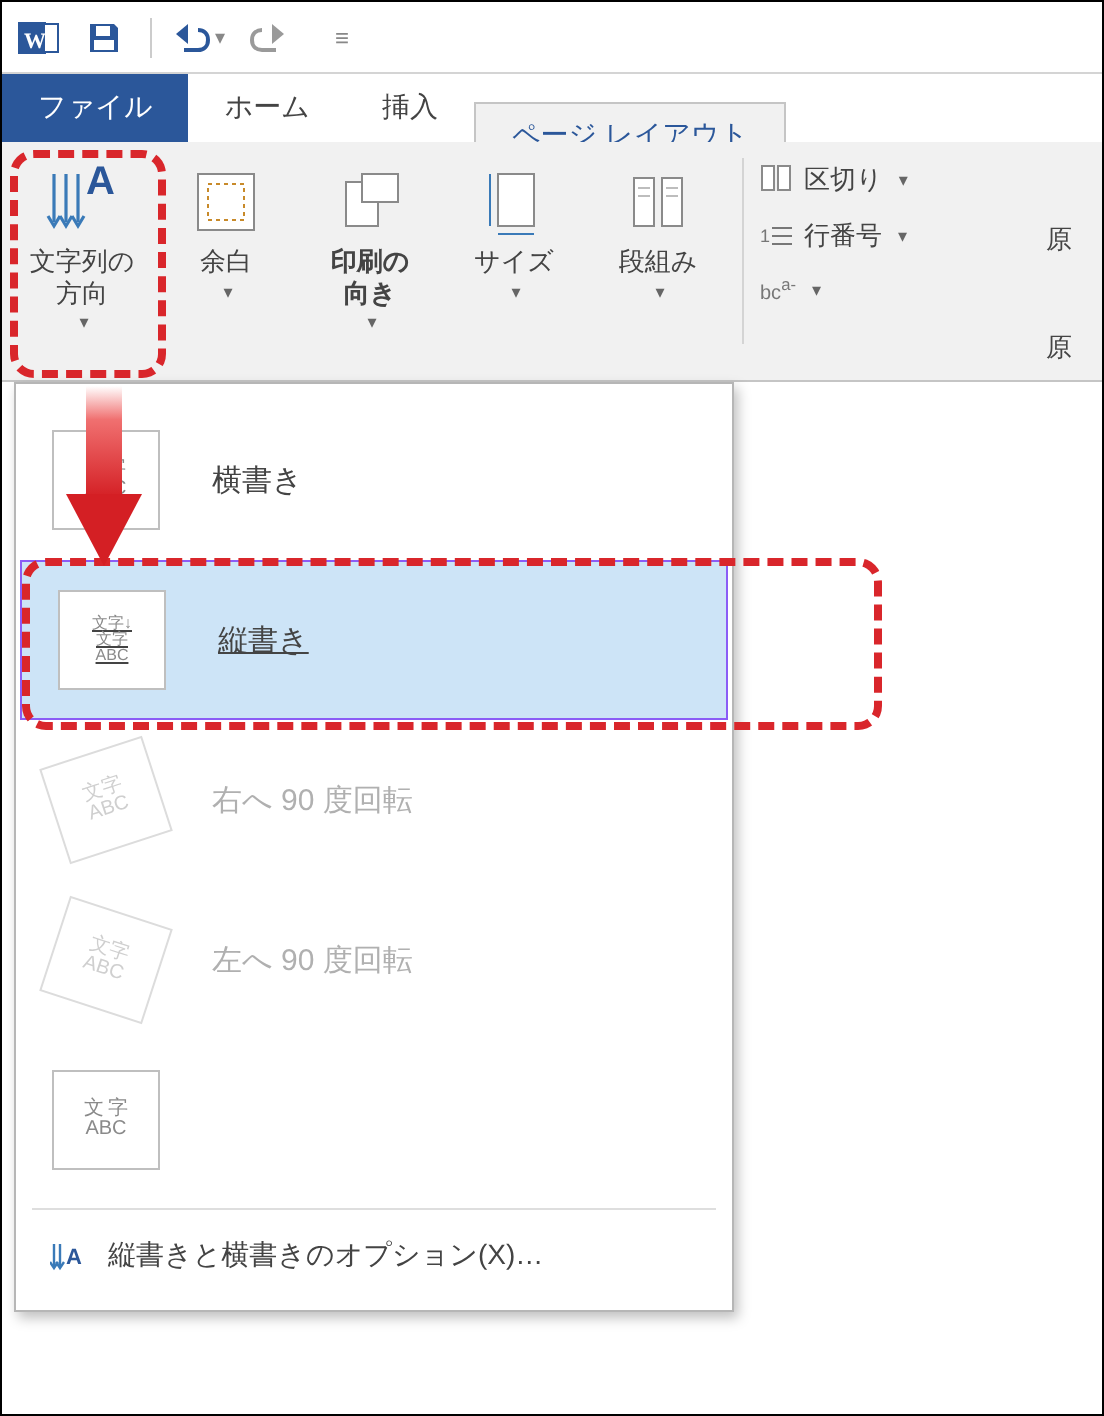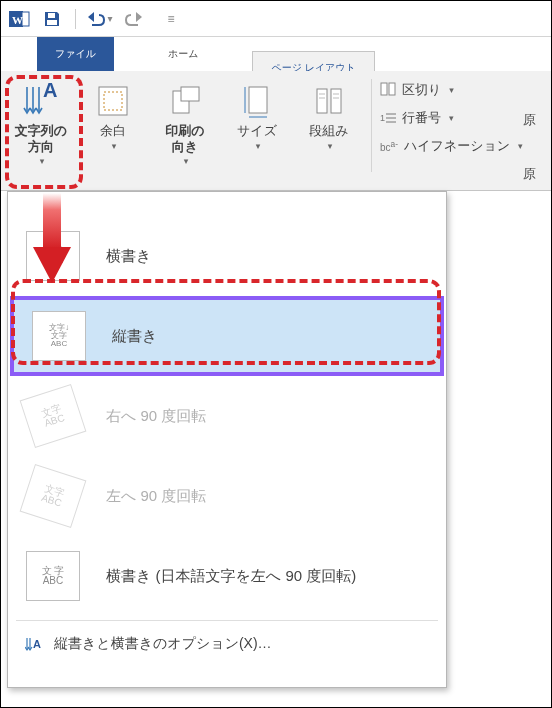--- a/index.html
+++ b/index.html
@@ -41,22 +41,21 @@
   .tabs {
     height: 34px;
     background: #fff;
     display: flex;
     align-items: stretch;
   }
   .tab {
     padding: 0 18px;
     display: flex; align-items: center;
     color: #444;
-    font-size: 10px;
-    margin-left: 36px;
+    font-size: 14px;
   }
   .tab.file {
     background: #2b579a;
     color: #fff;
     font-weight: 500;
   }
   .tab.active {
     border: 1px solid #c5c5c5;
     border-bottom: 1px solid #f1f1f1;
     background: #f1f1f1;
@@ -115,37 +114,37 @@
     border: 4px dashed #d9262b;
     border-radius: 12px;
     pointer-events: none;
     z-index: 50;
   }
 
   
   .dropdown {
     position: absolute;
     left: 6px; top: 190px;
-    width: 440px;
+    width: 360px;
     background: #fff;
     border: 1px solid #b6b6b6;
     box-shadow: 2px 3px 6px rgba(0,0,0,.25);
-    padding: 24px 0;
+    padding: 8px 0;
     z-index: 20;
   }
   .dd-item {
     display: flex; align-items: center;
     height: 80px;
     padding: 0 14px 0 18px;
     gap: 26px;
     font-size: 15px;
     color: #444;
   }
   .dd-item.disabled { color: #b0b0b0; }
-  .dd-item.selected { background: #cde4f7; border: 4px solid #8b5cf6; margin: 0 2px; }
+  .dd-item.selected { background: #cde4f7; border: 1px solid #8b5cf6; margin: 0 2px; text-decoration: underline; }
   .dd-thumb {
     width: 54px; height: 50px;
     border: 1px solid #bfbfbf;
     background: #fff;
     display: flex; align-items: center; justify-content: center;
     font-size: 10px; color: #8a8a8a; line-height: 1;
     text-align: center;
   }
   .dd-item.disabled .dd-thumb { border-color: #dcdcdc; color: #cfcfcf; }
   .dd-sep { height: 1px; background: #dedede; margin: 4px 8px; }
@@ -198,40 +197,41 @@
       </svg>
   </div>
   <div class="qat-btn">
     <span class="qat-caret" style="font-size:12px;">≡</span>
   </div>
 </div>
 
 <div class="tabs">
   <div class="tab file">ファイル</div>
   <div class="tab">ホーム</div>
+  <div class="tab">挿入</div>
   <div class="tab active">ページ レイアウト</div>
 </div>
 
 <div class="ribbon">
   <div class="ribbon-group">
     <div class="big-btn">
       <div class="ico">
         <svg width="40" height="40" viewBox="0 0 40 40">
           <text x="22" y="16" font-size="20" fill="#2b579a" font-weight="bold">A</text>
           <g stroke="#3a7ab8" stroke-width="1.6">
             <line x1="6" y1="6" x2="6" y2="30"></line>
               <path d="M3 27l3 5 3-5" fill="none"></path>
             <line x1="12" y1="6" x2="12" y2="30"></line>
               <path d="M9 27l3 5 3-5" fill="none"></path>
             <line x1="18" y1="6" x2="18" y2="30"></line>
               <path d="M15 27l3 5 3-5" fill="none"></path>
           </g>
         </svg>
       </div>
-      <div class="lbl" style="white-space:pre;font-weight:bold;">文字列の
+      <div class="lbl" style="white-space:pre;">文字列の
 方向</div>
       <span class="caret">▾</span>
     </div>
 
     <div class="big-btn">
       <div class="ico">
         <svg width="36" height="36" viewBox="0 0 36 36">
             <rect x="4" y="4" width="28" height="28" fill="#fff" stroke="#8a8a8a"></rect>
             <rect x="9" y="9" width="18" height="18" fill="none" stroke="#c88a2a" stroke-dasharray="2 2"></rect>
           </svg>
@@ -302,21 +302,20 @@
             <line x1="6" y1="4" x2="16" y2="4" stroke="#777"></line>
             <line x1="6" y1="8" x2="16" y2="8" stroke="#777"></line>
             <line x1="6" y1="12" x2="16" y2="12" stroke="#777"></line>
           </svg>
       </span>
       <span>行番号</span>
       <span class="caret">▾</span>
     </div>
     <div class="small-btn">
       <span style="font-size:10px;color:#777;">bc<sup>a-</sup></span>
-      <span>ハイフネーション</span>
       <span class="caret">▾</span>
     </div>
   </div>
 
   <div class="ribbon-right-cut">
     <span>原</span>
     <span>原</span>
   </div>
 </div>
 
@@ -344,21 +343,20 @@
 
   <div class="dd-item disabled">
     <div class="dd-thumb" style="white-space:pre; transform:rotate(18deg);">文字
 ABC</div>
     <span>左へ 90 度回転</span>
   </div>
 
   <div class="dd-item">
     <div class="dd-thumb" style="white-space:pre;">文 字
 ABC</div>
-    <span>横書き (日本語文字を左へ 90 度回転)</span>
   </div>
 
   <div class="dd-sep"></div>
 
   <div class="dd-footer">
     <span class="ico">
       <svg width="16" height="16" viewBox="0 0 16 16">
         <text x="8" y="12" font-size="11" fill="#2b579a" font-weight="bold">A</text>
         <g stroke="#3a7ab8" stroke-width="1.2">
           <line x1="2" y1="2" x2="2" y2="13"></line>

